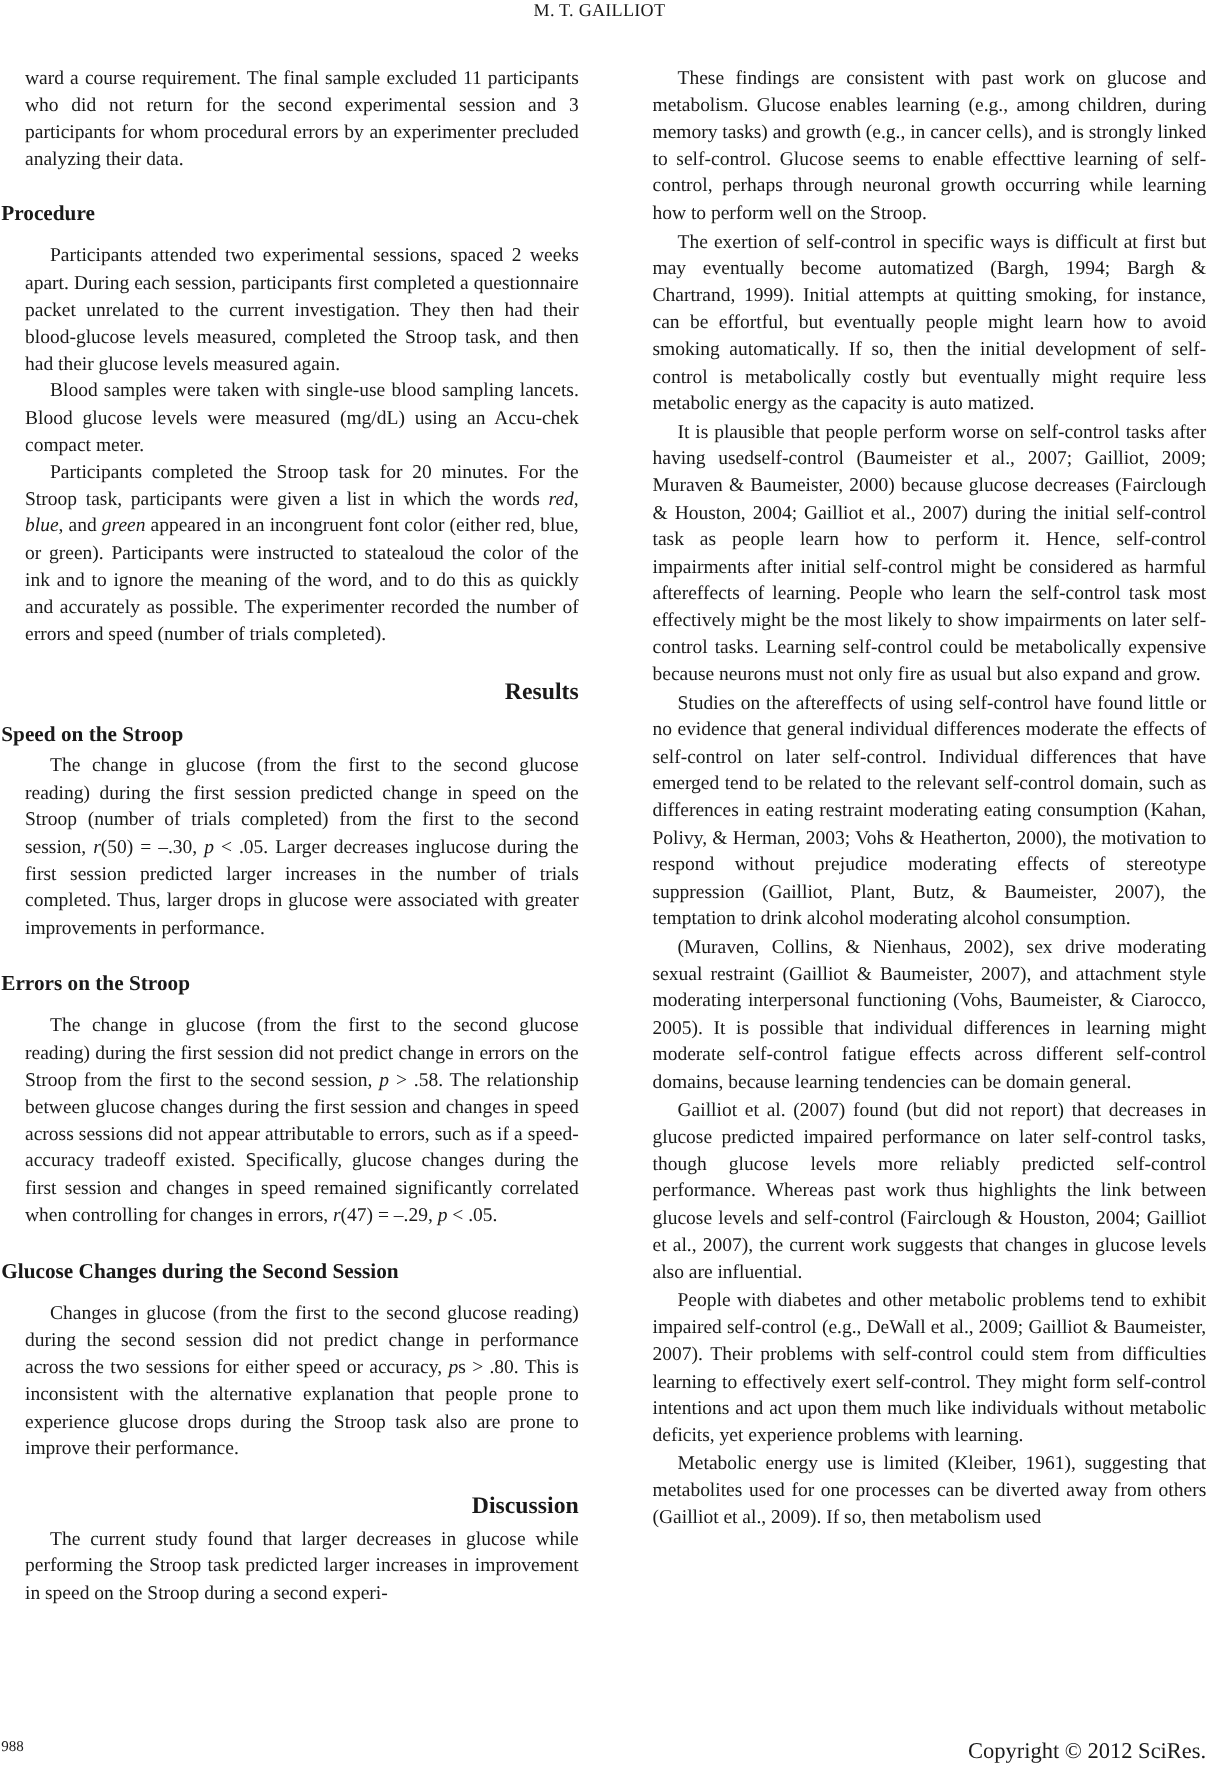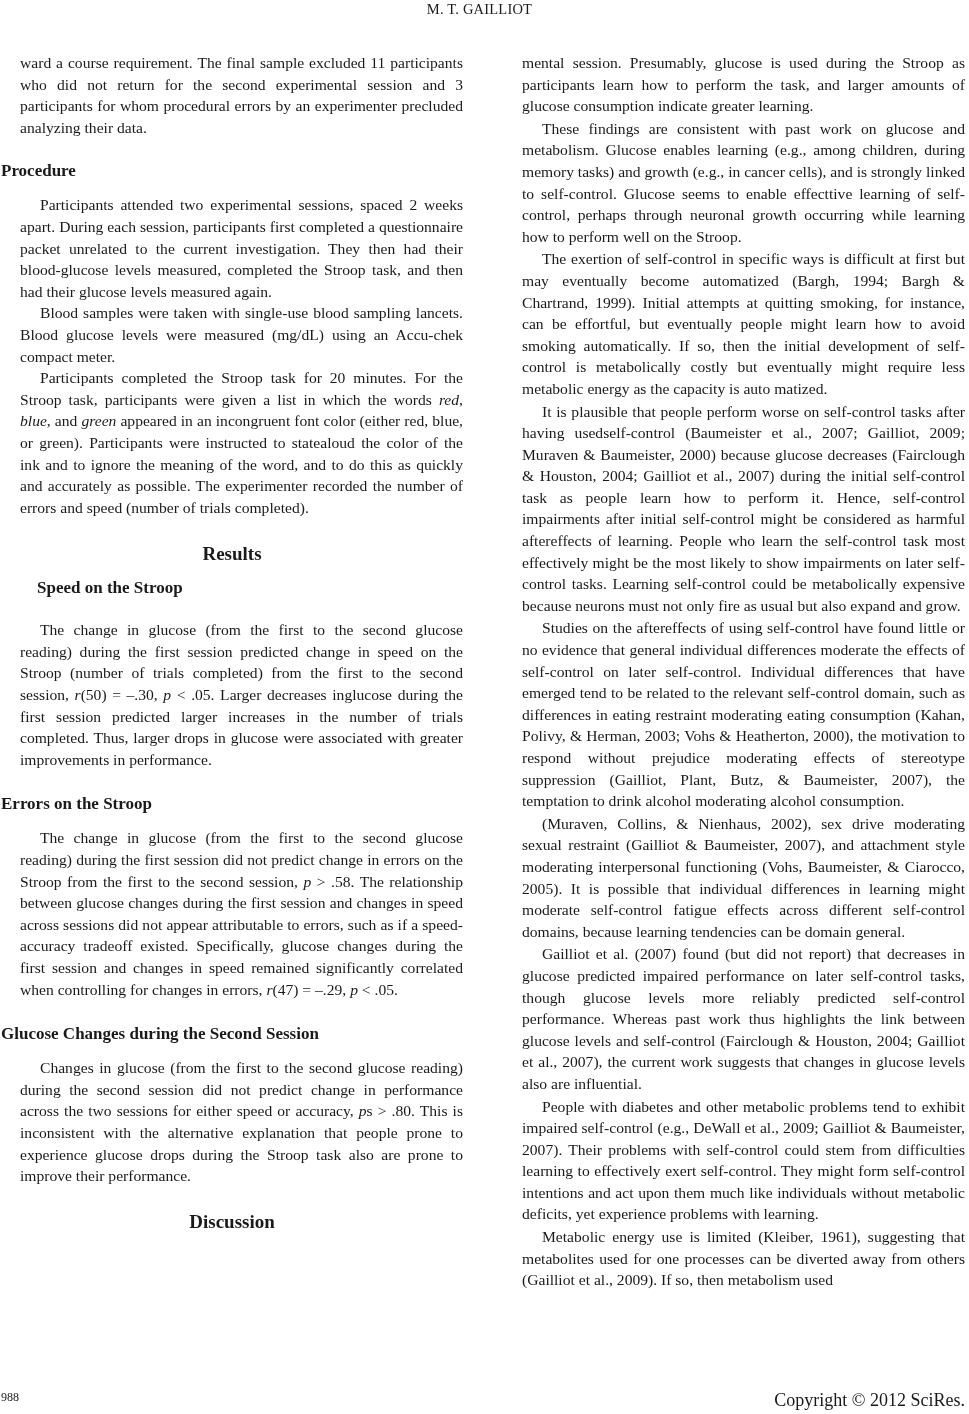--- a/index.html
+++ b/index.html
@@ -6,24 +6,24 @@
   body { width:969px; height:1414px; position:relative; overflow:hidden;
          font-family:"Liberation Serif", "DejaVu Serif", serif; color:#1a1a1a; }
   .running-head { position:absolute; top:0; left:0; width:959px; text-align:center;
          font-size:14.5px; letter-spacing:0.2px; line-height:18px; }
   .col { position:absolute; top:52px; width:462px; font-size:15.6px; line-height:21.6px; }
   .col-left { left:1px; }
   .col-right { left:503px; }
   p { margin:0; text-align:justify; text-indent:20px; hyphens:none;padding-left:19px; }
   p.cont { text-indent:0; }
   h3 { margin:0; font-weight:bold; font-size:17px; line-height:22px; }
-  h2 { margin:0; font-weight:bold; font-size:19px; text-align:center; line-height:24px; }
+  h2 { margin:0; font-weight:bold; font-size:19px; text-align:right; line-height:24px; }
   .h-proc { margin-top:22px; margin-bottom:12px; }
   .h-results { margin-top:24px; margin-bottom:11px; }
-  .h-speed { margin-bottom:20px;padding-left:36px; }
+  .h-speed { margin-bottom:3px; }
   .h-errors { margin-top:23px; margin-bottom:12px; }
   .h-glucose { margin-top:23px; margin-bottom:12px; }
   .h-disc { margin-top:23px; margin-bottom:4px; }
   .right-p { margin-bottom:0; }
   .right-p + .right-p { margin-top:1px; }
   .footer-page { position:absolute; left:1px; top:1390px; font-size:12px; }
   .footer-copy { position:absolute; right:4px; top:1390px; font-size:18px; }
 </style>
 </head>
 <body>
@@ -43,24 +43,24 @@
   <h3 class="h-speed">Speed on the Stroop</h3>
   <p><span>The change in glucose (from the first to the second glucose reading) during the first session predicted change in speed on the Stroop (number of trials completed) from the first to the second session, </span><i>r</i><span>(50) = –.30, </span><i>p</i><span> &lt; .05. Larger decreases inglucose during the first session predicted larger increases in the number of trials completed. Thus, larger drops in glucose were associated with greater improvements in performance.</span></p>
 
   <h3 class="h-errors">Errors on the Stroop</h3>
   <p><span>The change in glucose (from the first to the second glucose reading) during the first session did not predict change in errors on the Stroop from the first to the second session, </span><i>p</i><span> &gt; .58. The relationship between glucose changes during the first session and changes in speed across sessions did not appear attributable to errors, such as if a speed-accuracy tradeoff existed. Specifically, glucose changes during the first session and changes in speed remained significantly correlated when controlling for changes in errors, </span><i>r</i><span>(47) = –.29, </span><i>p</i><span> &lt; .05.</span></p>
 
   <h3 class="h-glucose">Glucose Changes during the Second Session</h3>
   <p><span>Changes in glucose (from the first to the second glucose reading) during the second session did not predict change in performance across the two sessions for either speed or accuracy, </span><i>p</i><span>s &gt; .80. This is inconsistent with the alternative explanation that people prone to experience glucose drops during the Stroop task also are prone to improve their performance.</span></p>
 
   <h2 class="h-disc">Discussion</h2>
+  <p>The current study found that larger decreases in glucose while performing the Stroop task predicted larger increases in improvement in speed on the Stroop during a second experi-</p>
 </div>
 
 <div class="col col-right">
-  <p class="cont right-p">mental session. Presumably, glucose is used during the Stroop as participants learn how to perform the task, and larger amounts of glucose consumption indicate greater learning.</p>
   <p class="right-p">These findings are consistent with past work on glucose and metabolism. Glucose enables learning (e.g., among children, during memory tasks) and growth (e.g., in cancer cells), and is strongly linked to self-control. Glucose seems to enable effecttive learning of self-control, perhaps through neuronal growth occurring while learning how to perform well on the Stroop.</p>
   <p class="right-p">The exertion of self-control in specific ways is difficult at first but may eventually become automatized (Bargh, 1994; Bargh &amp; Chartrand, 1999). Initial attempts at quitting smoking, for instance, can be effortful, but eventually people might learn how to avoid smoking automatically. If so, then the initial development of self-control is metabolically costly but eventually might require less metabolic energy as the capacity is auto matized.</p>
   <p class="right-p">It is plausible that people perform worse on self-control tasks after having usedself-control (Baumeister et al., 2007; Gailliot, 2009; Muraven &amp; Baumeister, 2000) because glucose decreases (Fairclough &amp; Houston, 2004; Gailliot et al., 2007) during the initial self-control task as people learn how to perform it. Hence, self-control impairments after initial self-control might be considered as harmful aftereffects of learning. People who learn the self-control task most effectively might be the most likely to show impairments on later self-control tasks. Learning self-control could be metabolically expensive because neurons must not only fire as usual but also expand and grow.</p>
   <p class="right-p">Studies on the aftereffects of using self-control have found little or no evidence that general individual differences moderate the effects of self-control on later self-control. Individual differences that have emerged tend to be related to the relevant self-control domain, such as differences in eating restraint moderating eating consumption (Kahan, Polivy, &amp; Herman, 2003; Vohs &amp; Heatherton, 2000), the motivation to respond without prejudice moderating effects of stereotype suppression (Gailliot, Plant, Butz, &amp; Baumeister, 2007), the temptation to drink alcohol moderating alcohol consumption.</p>
   <p class="right-p">(Muraven, Collins, &amp; Nienhaus, 2002), sex drive moderating sexual restraint (Gailliot &amp; Baumeister, 2007), and attachment style moderating interpersonal functioning (Vohs, Baumeister, &amp; Ciarocco, 2005). It is possible that individual differences in learning might moderate self-control fatigue effects across different self-control domains, because learning tendencies can be domain general.</p>
   <p class="right-p">Gailliot et al. (2007) found (but did not report) that decreases in glucose predicted impaired performance on later self-control tasks, though glucose levels more reliably predicted self-control performance. Whereas past work thus highlights the link between glucose levels and self-control (Fairclough &amp; Houston, 2004; Gailliot et al., 2007), the current work suggests that changes in glucose levels also are influential.</p>
   <p class="right-p">People with diabetes and other metabolic problems tend to exhibit impaired self-control (e.g., DeWall et al., 2009; Gailliot &amp; Baumeister, 2007). Their problems with self-control could stem from difficulties learning to effectively exert self-control. They might form self-control intentions and act upon them much like individuals without metabolic deficits, yet experience problems with learning.</p>
   <p class="right-p">Metabolic energy use is limited (Kleiber, 1961), suggesting that metabolites used for one processes can be diverted away from others (Gailliot et al., 2009). If so, then metabolism used</p>
 </div>
 

